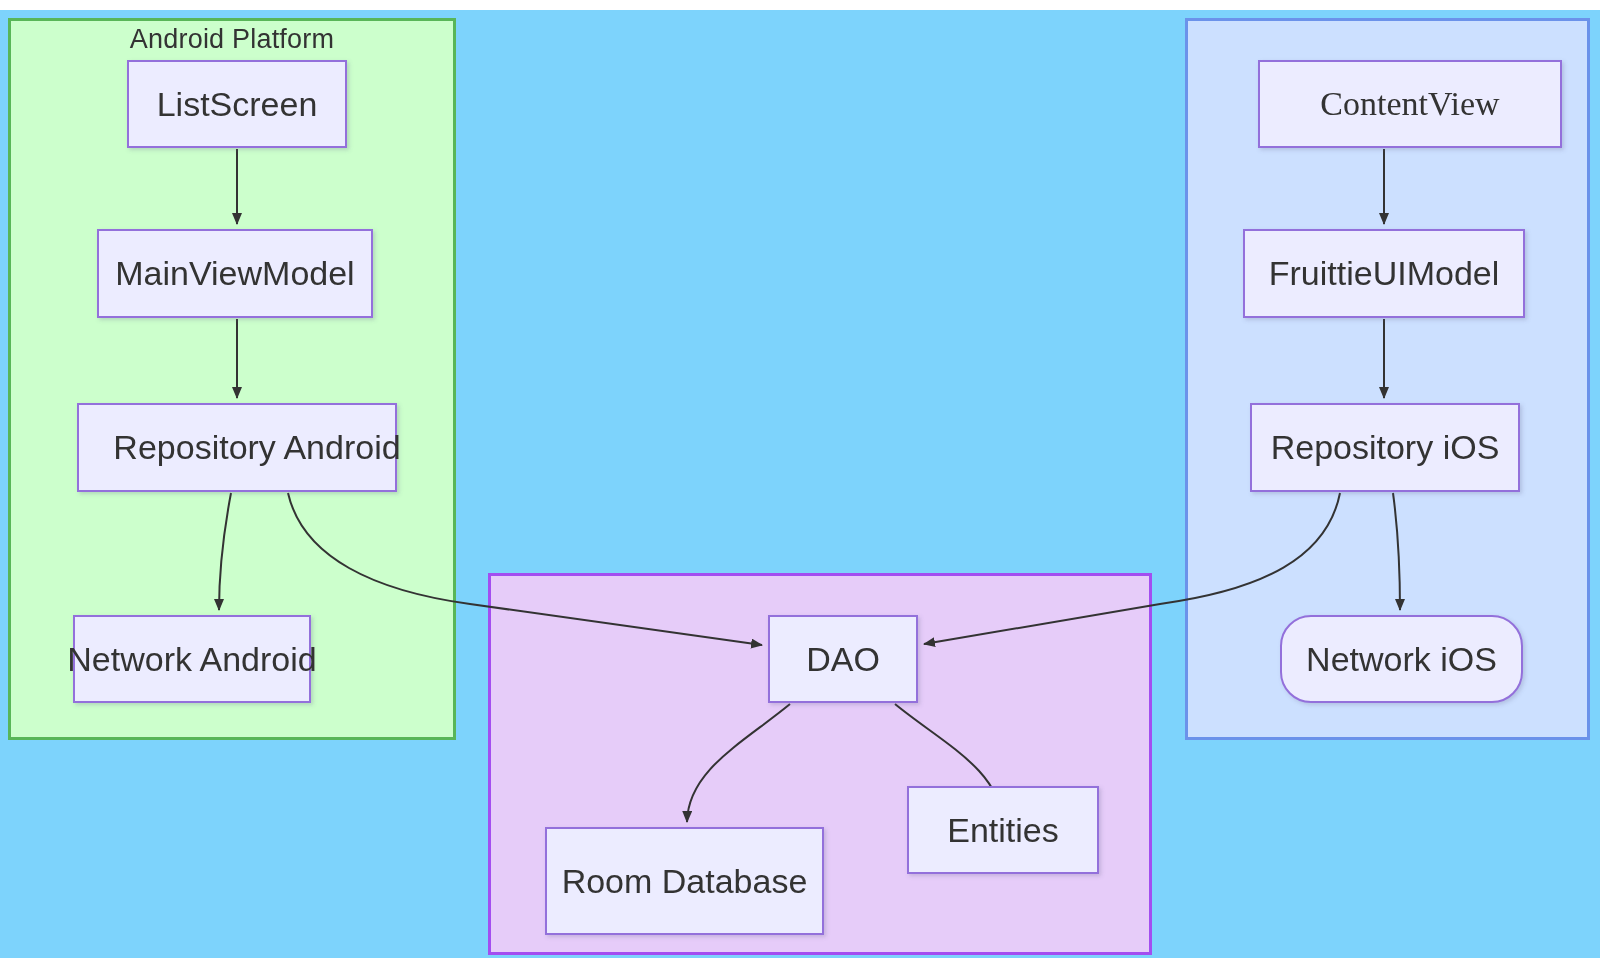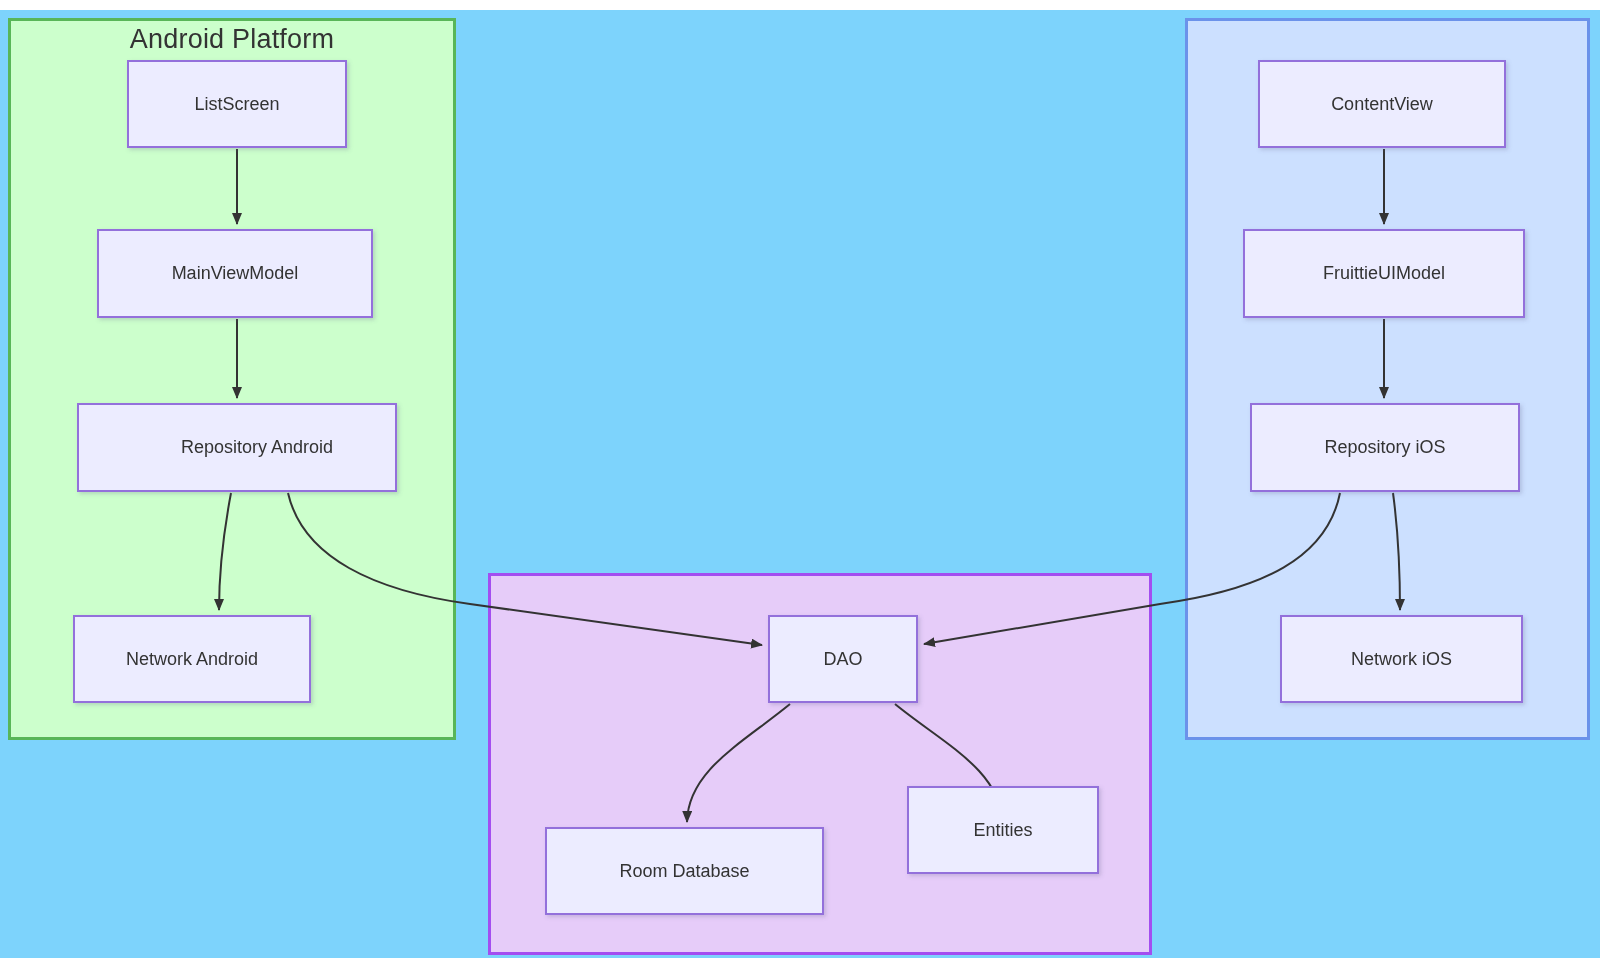--- a/index.html
+++ b/index.html
@@ -43,21 +43,21 @@
   }
   .node {
     position: absolute;
     box-sizing: border-box;
     background: var(--node-fill);
     border: 2px solid var(--node-stroke);
     box-shadow: 2px 2px 4px rgba(100, 100, 140, 0.25);
     display: flex;
     align-items: center;
     justify-content: center;
-    font-size: 18px;
+    font-size: 34px;
     color: var(--text);
     white-space: nowrap;
   }
   #edges {
     position: absolute;
     left: 0;
     top: 0;
     width: 1600px;
     height: 958px;
     pointer-events: none;
@@ -99,22 +99,22 @@
     <path class="edge" d="M1393,483 C1398,520 1400,558 1400,600" marker-end="url(#arrow)"></path>
     <path class="edge" d="M790,694 C744,732 688,760 687,812" marker-end="url(#arrow)"></path>
     <path class="edge" d="M895,694 C941,732 1001,760 1002,812" marker-end="url(#arrow)"></path>
   </svg>
 
   <div class="node" style="left:127px; top:50px; width:220px; height:88px;">ListScreen</div>
   <div class="node" style="left:97px; top:219px; width:276px; height:89px;">MainViewModel</div>
   <div class="node" style="left:77px; top:393px; width:320px; height:89px;padding-left:40px;">Repository Android</div>
   <div class="node" style="left:73px; top:605px; width:238px; height:88px;">Network Android</div>
 
-  <div class="node" style="left:1258px; top:50px; width:248px; height:88px;">ContentView</div>
+  <div class="node" style="left:1258px; top:50px; width:304px; height:88px;font-family:Liberation Serif, serif;">ContentView</div>
   <div class="node" style="left:1243px; top:219px; width:282px; height:89px;">FruittieUIModel</div>
   <div class="node" style="left:1250px; top:393px; width:270px; height:89px;">Repository iOS</div>
-  <div class="node" style="left:1280px; top:605px; width:243px; height:88px;">Network iOS</div>
+  <div class="node" style="left:1280px; top:605px; width:243px; height:88px;border-radius:31px;">Network iOS</div>
 
   <div class="node" style="left:768px; top:605px; width:150px; height:88px;">DAO</div>
-  <div class="node" style="left:545px; top:817px; width:279px; height:88px;">Room Database</div>
+  <div class="node" style="left:545px; top:817px; width:279px; height:108px;">Room Database</div>
   <div class="node" style="left:907px; top:776px; width:192px; height:88px;">Entities</div>
 
 </div>
 
 </body></html>

